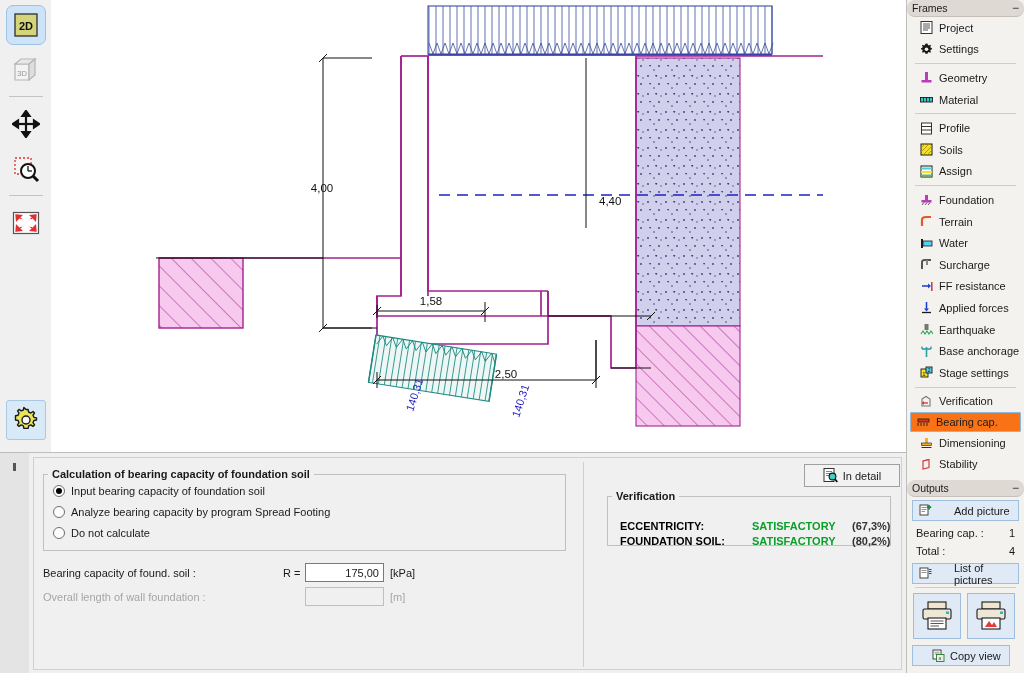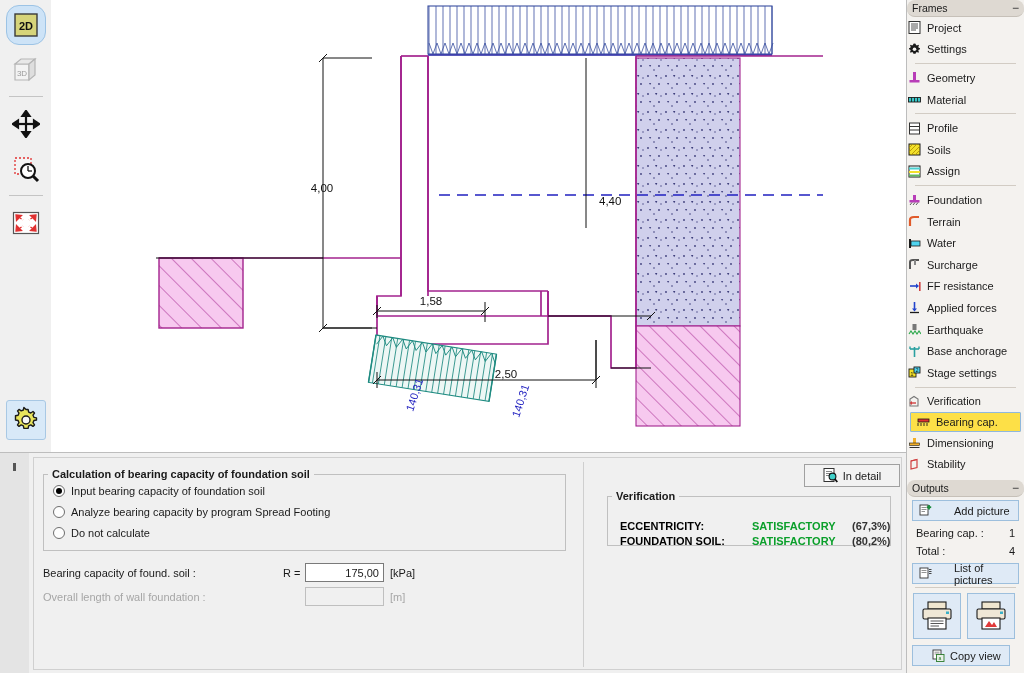--- a/index.html
+++ b/index.html
@@ -12,21 +12,21 @@
   #app{position:relative;width:1024px;height:673px;}
 
   
   #left-toolbar{
     position:absolute;left:0;top:0;width:51px;height:452px;
     background:#f0f0f0;border-right:1px solid #c8c8c8;
     display:flex;flex-direction:column;align-items:center;
   }
   .tool-btn{
     width:40px;height:40px;margin-top:5px;border:1px solid transparent;
-    border-radius:13px;display:flex;align-items:center;justify-content:center;
+    border-radius:7px;display:flex;align-items:center;justify-content:center;
     box-sizing:border-box;
   }
   .tool-btn.active{background:#cde3f7;border:1px solid #9cc3e5;}
   .tool-sep{width:34px;height:1px;background:#c4c4c4;margin:6px 0 2px 0;}
   #settings-btn{
     position:absolute;left:6px;top:400px;width:40px;height:40px;
     background:#d8e9f8;border:1px solid #a8c8e4;border-radius:3px;
     display:flex;align-items:center;justify-content:center;box-sizing:border-box;
   }
 
@@ -123,25 +123,25 @@
     position:absolute;left:906px;top:0;width:118px;height:673px;
     background:#f4f2ef;border-left:1px solid #bdbdbd;box-sizing:border-box;
   }
   .rp-header{
     height:17px;background:#ded9d2;border-bottom:1px solid #c6c0b8;
     display:flex;align-items:center;justify-content:space-between;
     padding:0 5px;font-size:10.5px;color:#1a1a1a;box-sizing:border-box;border-radius:8px;
   }
   .rp-min{font-size:12px;line-height:8px;color:#333;}
   .rp-item{
-    display:flex;align-items:center;height:21.6px;padding-left:0;
+    display:flex;align-items:center;height:21.6px;padding-left:12px;
     font-size:11px;color:#1a1a1a;box-sizing:border-box;gap:6px;
   }
   .rp-item.selected{
-    background:#fde047;border:1px solid #8fb8dd;margin:0 3px;
+    background:#f97316;border:1px solid #8fb8dd;margin:0 3px;
     padding-left:5px;height:20px;border-radius:1px;text-align:right;
   }
   .rp-sep{height:1px;background:#d2ccc4;margin:3px 8px;}
   .rp-icon{width:14px;height:14px;flex:none;display:flex;align-items:center;justify-content:center;}
   .rp-btn{
     margin:3px 5px;height:21px;background:#dfeaf6;border:1px solid #9dbfdd;
     display:flex;align-items:center;gap:22px;padding-left:5px;
     font-size:11px;color:#1a1a1a;box-sizing:border-box;
   }
   .rp-kv{

